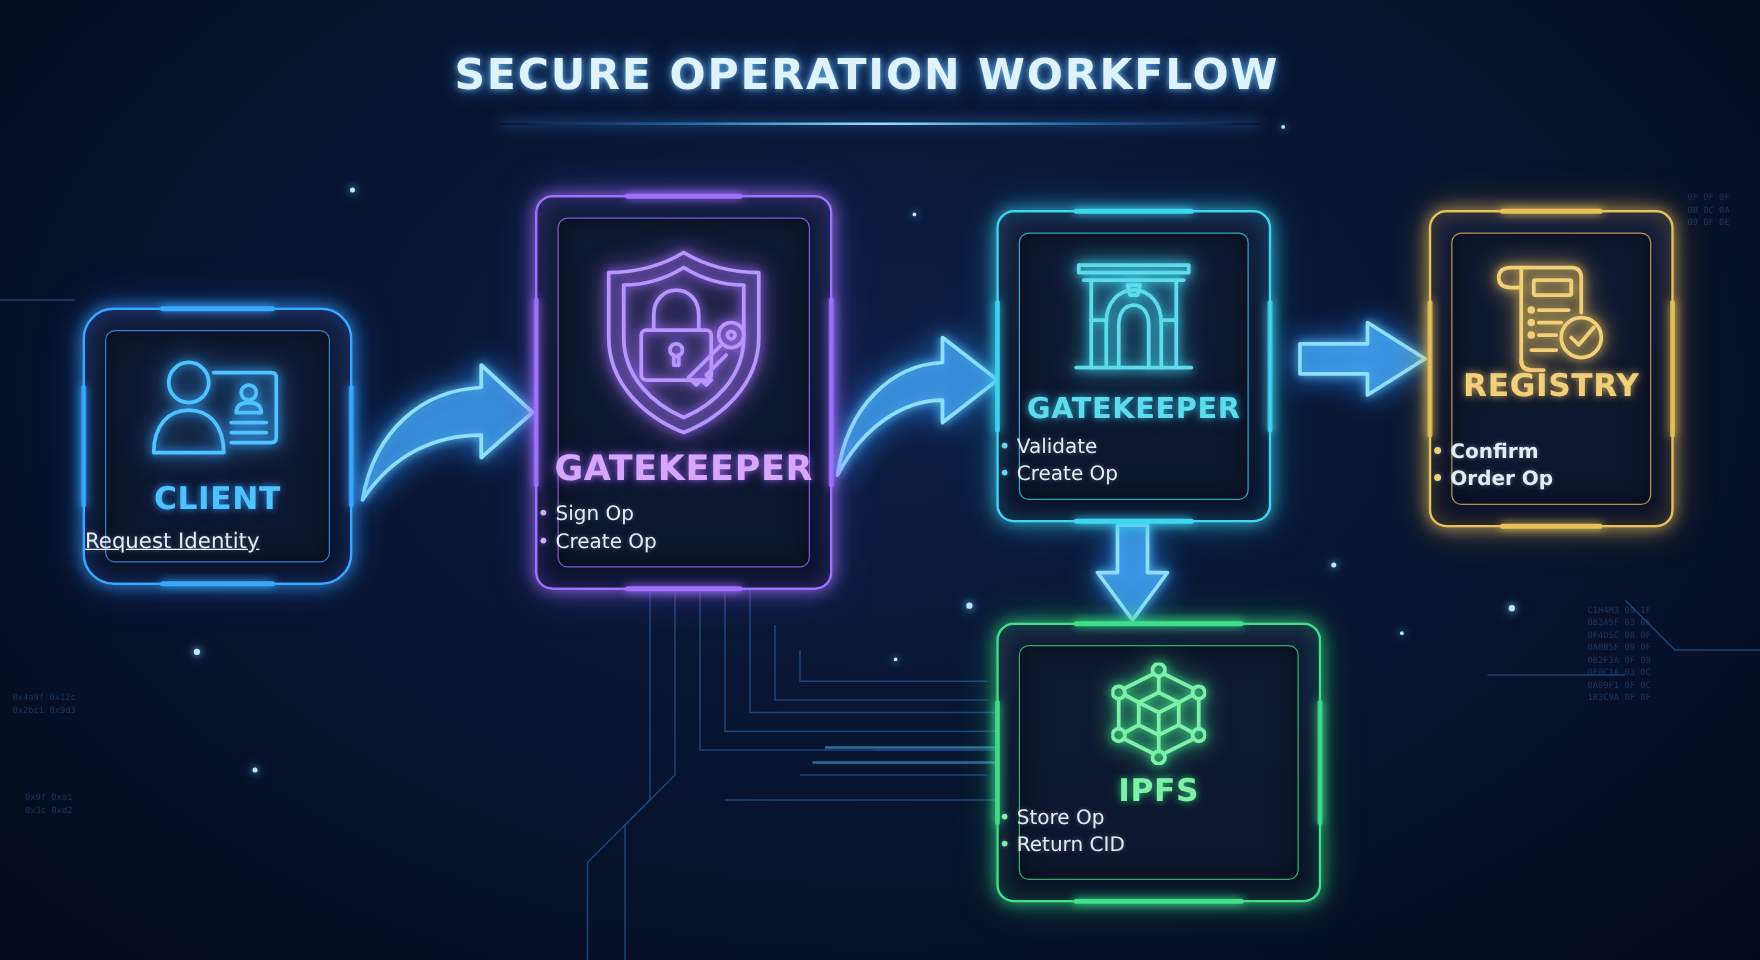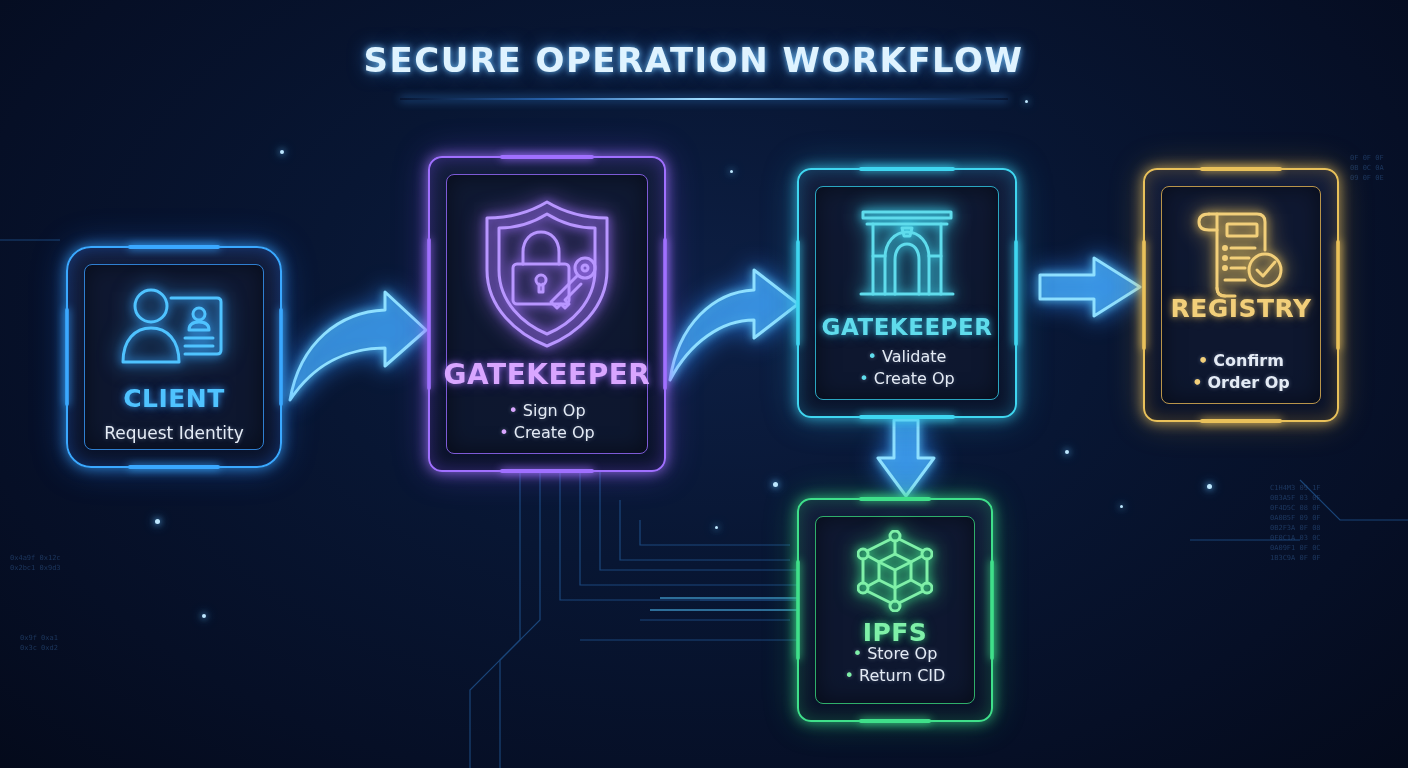--- a/index.html
+++ b/index.html
@@ -52,33 +52,33 @@
     box-shadow: 0 0 8px var(--c); opacity: 0.85;
   }
   .card .icon-wrap { position: absolute; left: 0; right: 0; display: flex; justify-content: center; }
   .card .icon-wrap svg { filter: drop-shadow(0 0 4px var(--c)) drop-shadow(0 0 10px var(--g)); }
   .card .name {
     position: absolute; left: 0; right: 0; text-align: center;
     font-weight: bold; color: var(--t);
     text-shadow: 0 0 6px var(--g), 0 0 14px var(--g2);
     letter-spacing: 0.5px;
   }
-  .card .bullets { position: absolute; left: 0; right: 0; text-align: center; }
+  .card .bullets { position: absolute; left: 0; right: 0; }
   .card .bullet {
     display: block; font-size: 16px; line-height: 22px; color: #e4ebf5;
     text-shadow: 0 0 4px rgba(200,220,255,0.35);
   }
   .card .bullet .dot { color: var(--t); margin-right: 5px; }
 
   
   .client   { --c:#3aa8ff; --ci:#2f7fd0; --g:rgba(58,168,255,0.75); --g2:rgba(40,120,255,0.35); --t:#4fc3ff; left: 66px; top: 246px; width: 216px; height: 222px; border-radius: 25px; }
   .keymaster{ --c:#a070ff; --ci:#7d5ad6; --g:rgba(170,120,255,0.8); --g2:rgba(130,80,255,0.35); --t:#d9a6ff; left: 428px; top: 156px; width: 238px; height: 316px; }
   .gatekeeper{--c:#3fd6f0; --ci:#2aa6c0; --g:rgba(60,210,240,0.75); --g2:rgba(40,170,220,0.35); --t:#5fdcec; left: 797px; top: 168px; width: 220px; height: 250px; }
   .registry { --c:#e9c15a; --ci:#b8944a; --g:rgba(240,200,100,0.7); --g2:rgba(220,170,60,0.3); --t:#f2cf7a; left: 1143px; top: 168px; width: 196px; height: 254px; }
-  .ipfs     { --c:#3fe08a; --ci:#2fae6a; --g:rgba(60,230,140,0.7); --g2:rgba(40,200,110,0.3); --t:#7ff0a8; left: 797px; top: 498px; width: 196px; height: 224px; }
+  .ipfs     { --c:#3fe08a; --ci:#2fae6a; --g:rgba(60,230,140,0.7); --g2:rgba(40,200,110,0.3); --t:#7ff0a8; left: 797px; top: 498px; width: 260px; height: 224px; }
 
   .arrow-svg { position: absolute; overflow: visible; }
   .arrow-svg path { filter: drop-shadow(0 0 4px #5fd0ff) drop-shadow(0 0 12px #2d8cff); }
 
   .star { position: absolute; border-radius: 50%; background: #bfe8ff; box-shadow: 0 0 6px #6fc8ff, 0 0 12px #3a9cff; }
 </style>
 </head>
 <body>
 
 <div class="stage">
@@ -189,21 +189,21 @@
         <circle cx="32" cy="20" r="16"></circle>
         <path d="M4 76 C 4 54, 16 42, 32 42 C 48 42, 60 54, 60 76 Z"></path>
         <path d="M52 12 H 98 Q 102 12, 102 16 V 64 Q 102 68, 98 68 H 66"></path>
         <circle cx="80" cy="28" r="6"></circle>
         <path d="M70 44 C 70 38, 74 36, 80 36 C 86 36, 90 38, 90 44 Z"></path>
         <line x1="66" y1="52" x2="94" y2="52"></line>
         <line x1="66" y1="60" x2="94" y2="60"></line>
       </svg>
     </div>
     <div class="name" style="top:136px;font-size:25px;">CLIENT</div>
-    <div class="bullets" style="top:174px;">
+    <div class="bullets" style="top:174px;text-decoration:underline;">
       <span class="bullet" style="font-size:17px;">Request Identity</span>
     </div>
   </div>
 
   <div class="card keymaster">
     <div class="corner-tab" style="left:70px;right:70px;top:-3px;"></div>
     <div class="corner-tab" style="left:70px;right:70px;bottom:-3px;"></div>
     <div class="side-tab" style="left:-3px;top:80px;bottom:80px;"></div>
     <div class="side-tab" style="right:-3px;top:80px;bottom:80px;"></div>
     <div class="inner"></div>

